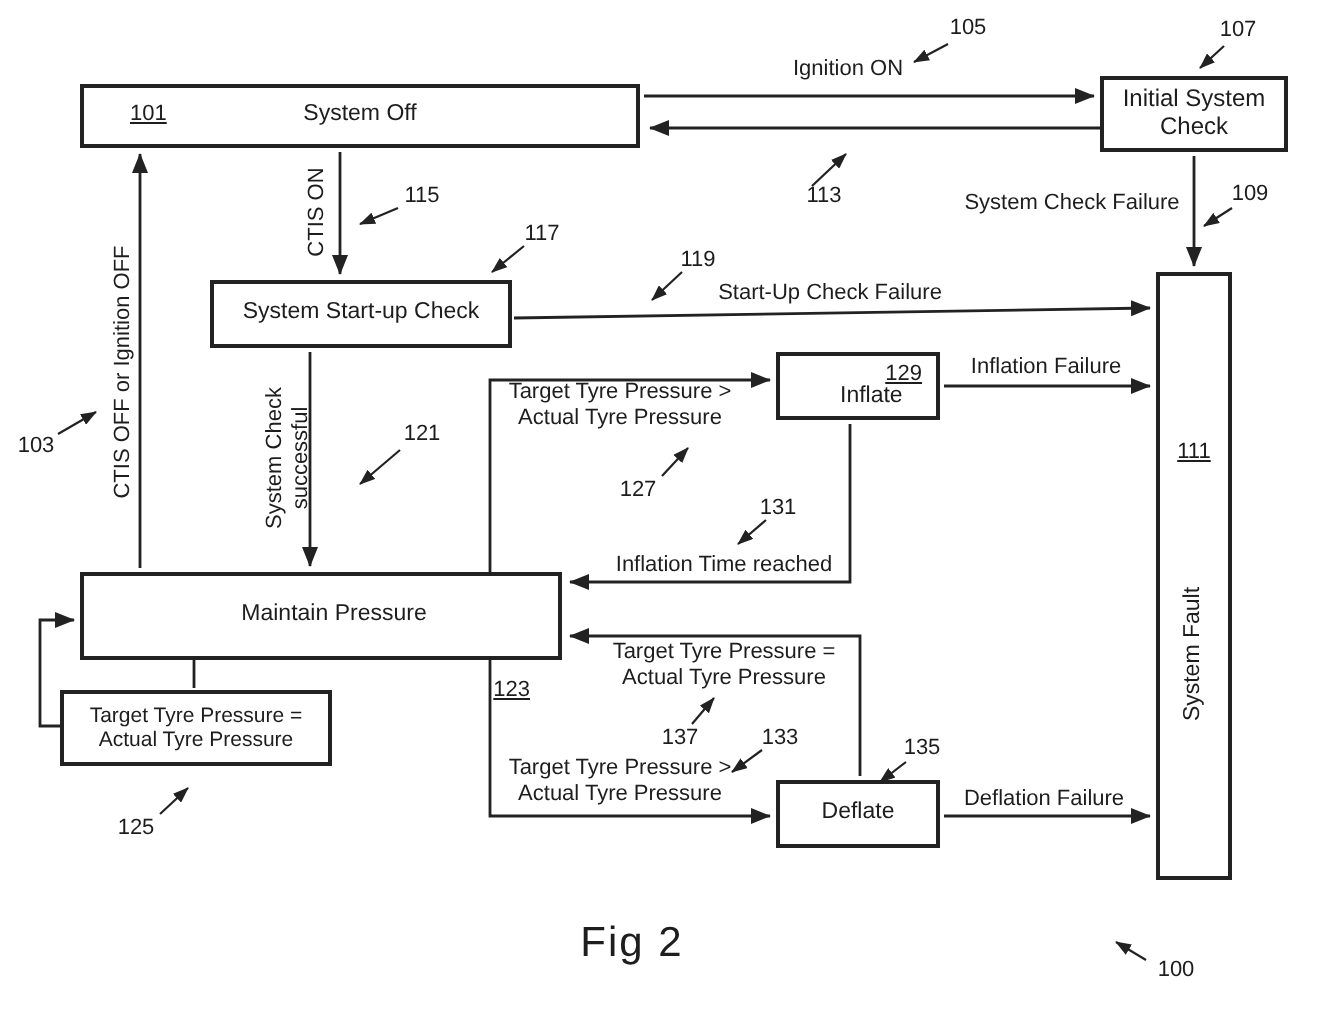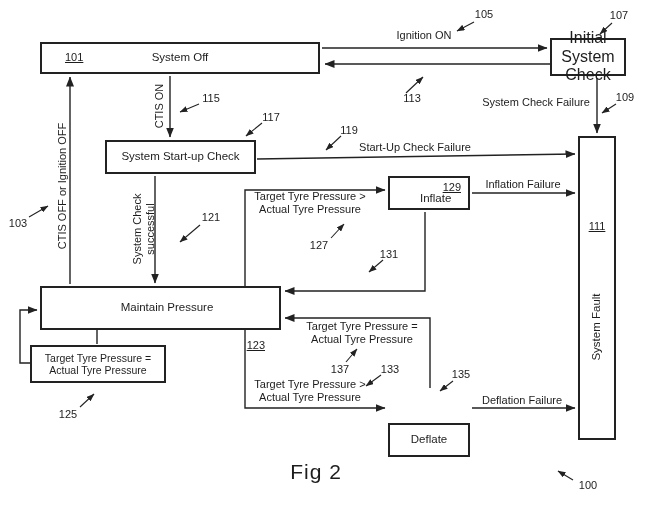--- a/index.html
+++ b/index.html
@@ -68,56 +68,57 @@
       <path d="M80,407 L94,394" marker-end="url(#ahs)"></path>
       <path d="M573,480 L558,471" marker-end="url(#ahs)"></path>
     </g>
   </svg>
 
   <div class="box" style="left:40px; top:42px; width:280px; height:32px;">
     <span class="inref" style="left:23px; top:7px;">101</span>
     <span>System Off</span>
   </div>
 
-  <div class="box" style="left:550px; top:38px; width:76px; height:38px; font-size:16px;">
+  <div class="box" style="left:550px; top:38px; width:94px; height:38px; font-size:12px;">
     <span>Initial System Check</span>
   </div>
 
   <div class="box" style="left:105px; top:140px; width:151px; height:34px;">
     <span>System Start-up Check</span>
   </div>
 
   <div class="box" style="left:388px; top:176px; width:82px; height:34px;">
     <span class="inref" style="right:7px; top:3px;">129</span>
     <span style="position:absolute; left:10px; top:14px;margin-left:20px;">Inflate</span>
   </div>
 
   <div class="box" style="left:40px; top:286px; width:241px; height:44px;padding-left:13px;">
     <span>Maintain Pressure</span>
     <span class="inref" style="right:14px; top:9px;margin-top:42px;">123</span>
   </div>
 
-  <div class="box" style="left:388px; top:390px; width:82px; height:34px;margin-top:33px;">
+  <div class="box" style="left:388px; top:390px; width:82px; height:34px;">
     <span>Deflate</span>
   </div>
 
   <div class="box" style="left:578px; top:136px; width:38px; height:304px;">
     <span class="inref" style="left:0; right:0; top:82px; text-align:center; position:absolute;">111</span>
     <span style="position:absolute; left:50%; top:63%; transform:translate(-50%,-50%) rotate(-90deg); white-space:nowrap;">System Fault</span>
   </div>
 
   <div class="box" style="left:30px; top:345px; width:136px; height:38px; font-size:10.5px; flex-direction:column;">
     <div>Target Tyre Pressure =</div>
     <div>Actual Tyre Pressure</div>
   </div>
 
   <div class="lbl" style="left:424px; top:35px;">Ignition ON</div>
   <div class="lbl" style="left:536px; top:102px;">System Check Failure</div>
   <div class="lbl" style="left:415px; top:147px;">Start-Up Check Failure</div>
   <div class="lbl" style="left:523px; top:184px;">Inflation Failure</div>
+  <div class="lbl" style="left:362px; top:283px;">Inflation Time reached</div>
   <div class="lbl" style="left:522px; top:400px;">Deflation Failure</div>
 
   <div class="lbl" style="left:310px; top:203px;">
     <div>Target Tyre Pressure &gt;</div>
     <div>Actual Tyre Pressure</div>
   </div>
 
   <div class="lbl" style="left:362px; top:333px;">
     <div>Target Tyre Pressure =</div>
     <div>Actual Tyre Pressure</div>

